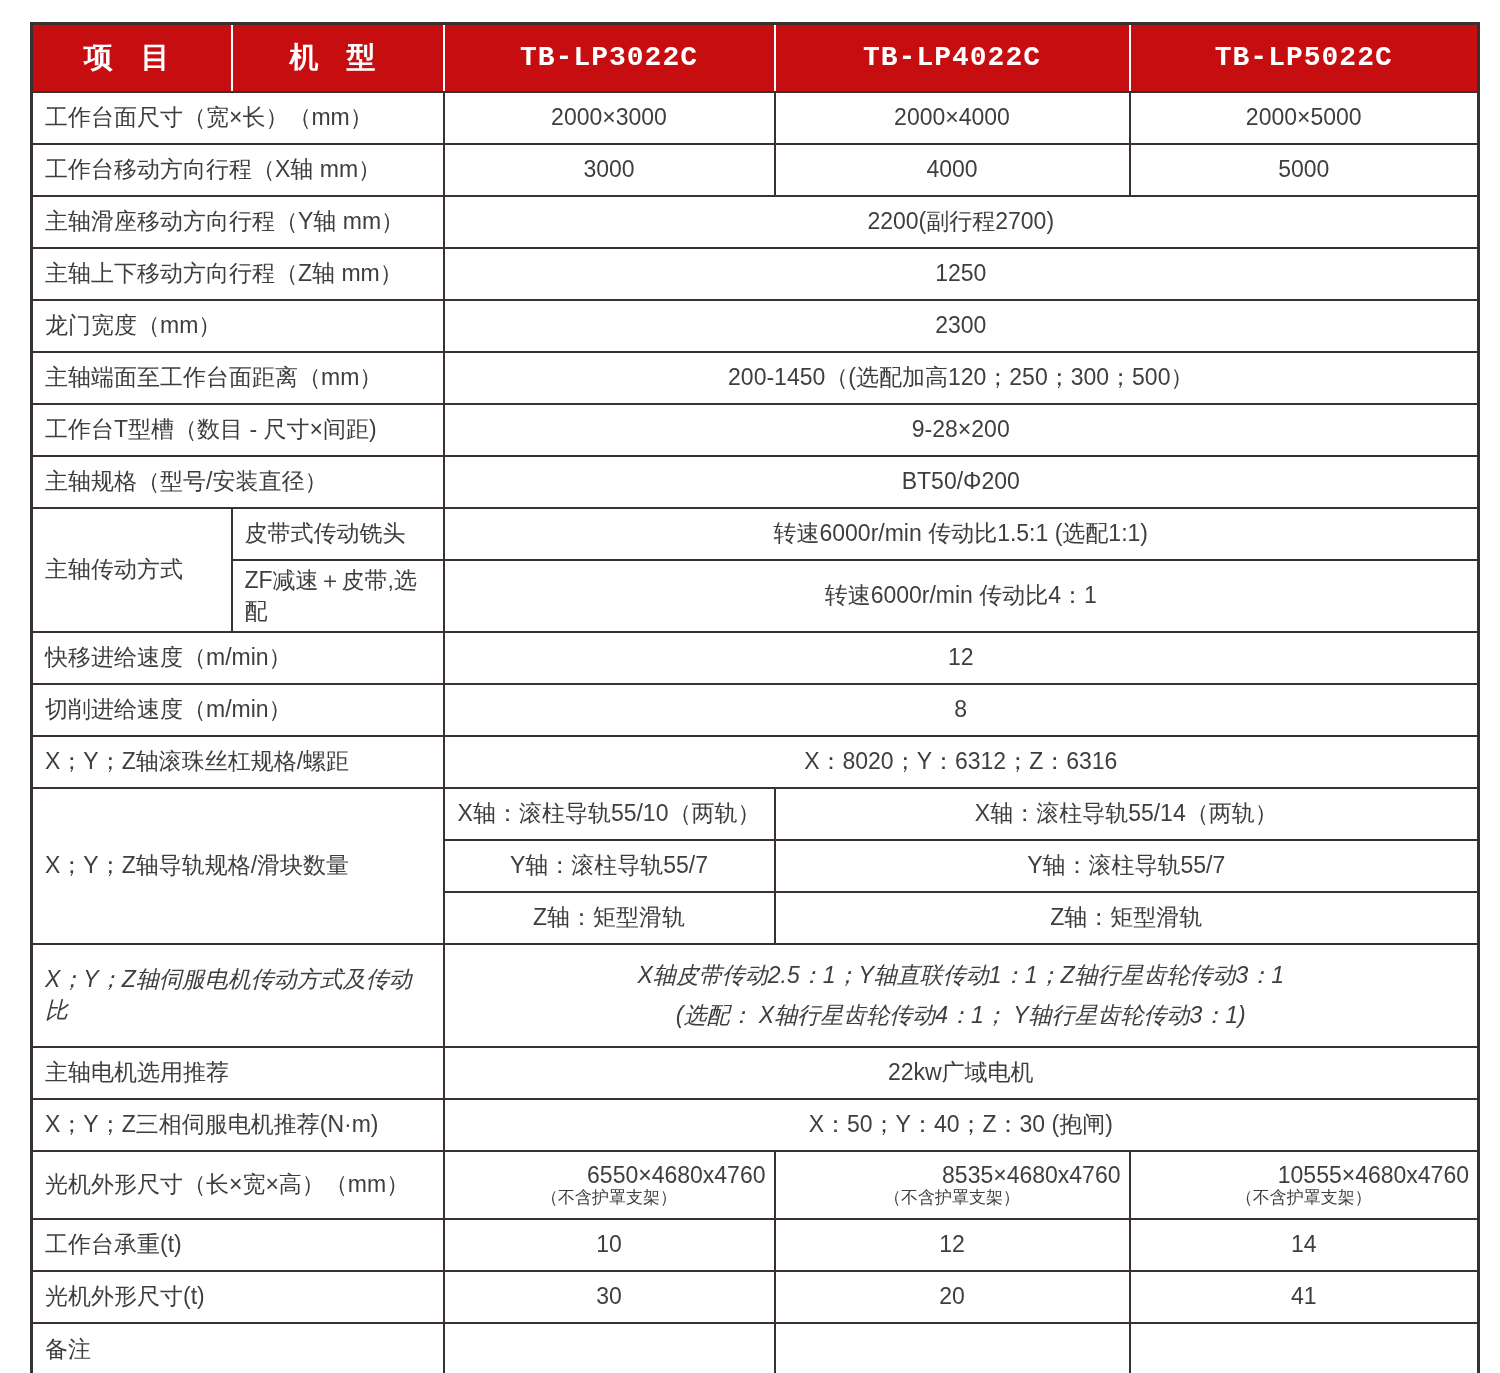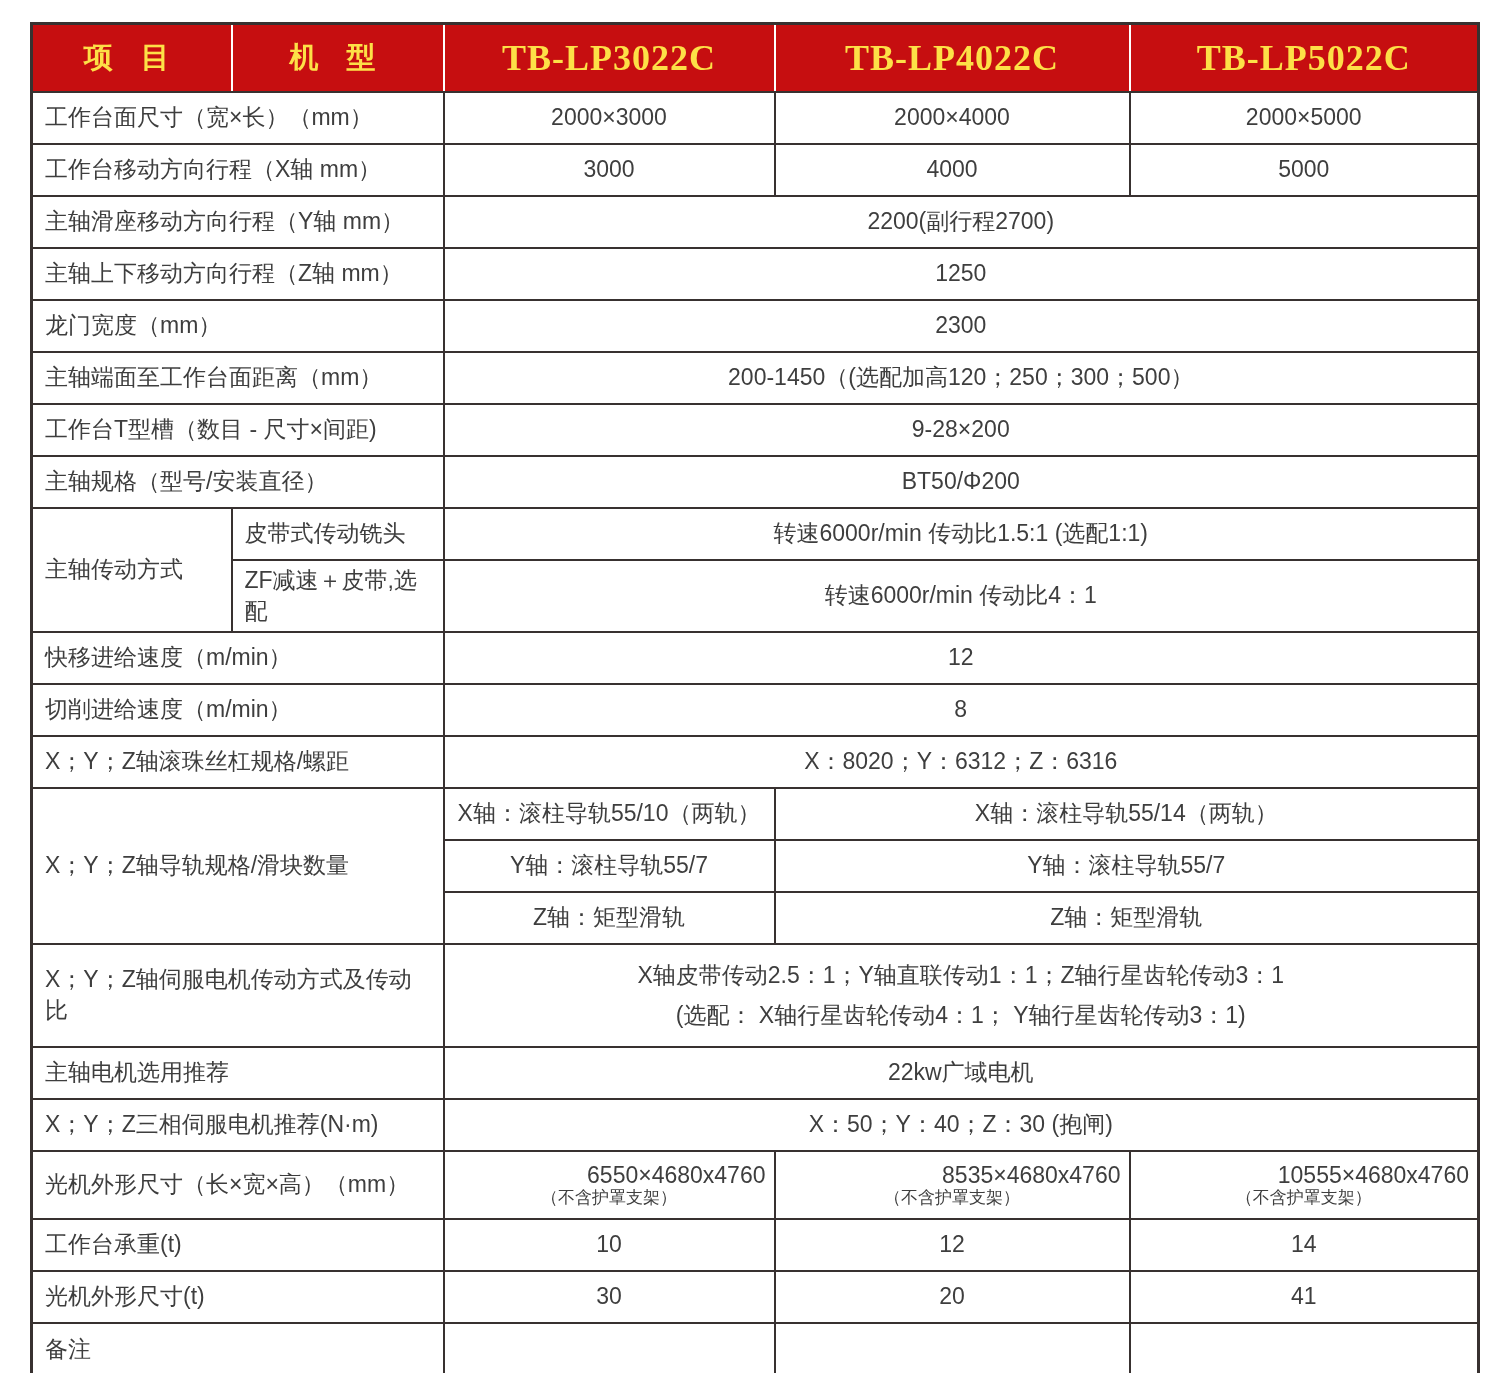--- a/index.html
+++ b/index.html
@@ -29,36 +29,36 @@
     padding:4px 8px;
     overflow:hidden;
   }
   td.lbl{
     text-align:left;
     padding-left:12px;
     margin-top:18px;
   }
   th{
     background:var(--red);
-    color:#fde047;
+    color:#ffffff;
     border:2px solid #ffffff;
     border-bottom:2px solid var(--border);
     font-size:29px;
     font-weight:bold;
     height:56px;
     letter-spacing:10px;
     padding:0;
   }
   th.model{
-    font-family:Liberation Serif, serif;
+    font-family:Liberation Mono, monospace;
     letter-spacing:1px;
-    font-size:36px;
+    font-size:28px;
   }
   tr{height:52px;}
-  tr.h104{height:86px;}
+  tr.h104{height:86px;font-style:italic;}
   tr.h56{height:68px;}
   tr.h54{height:54px;}
   .servo-cell{padding:6px 0;}
   .servo-cell .line{margin:9px 0;}
   .dim-main{font-size:23px;line-height:26px;text-align:right;}
   .dim-note{font-size:17px;line-height:19px;}
 </style>
 </head>
 <body>
 

